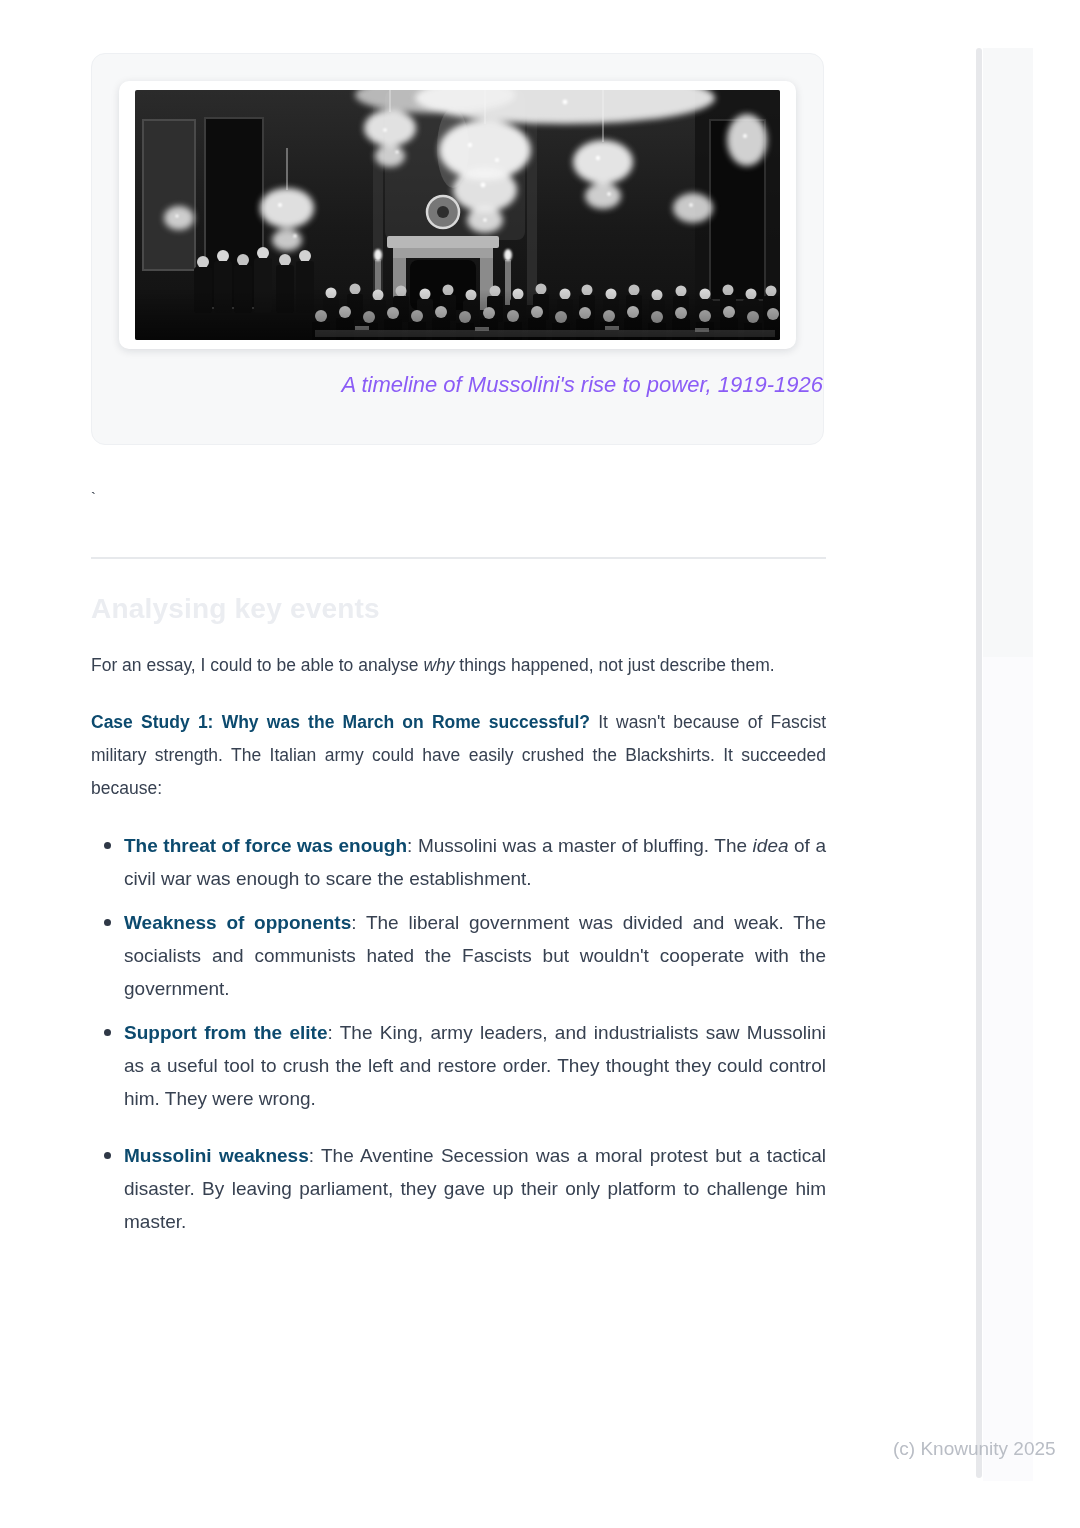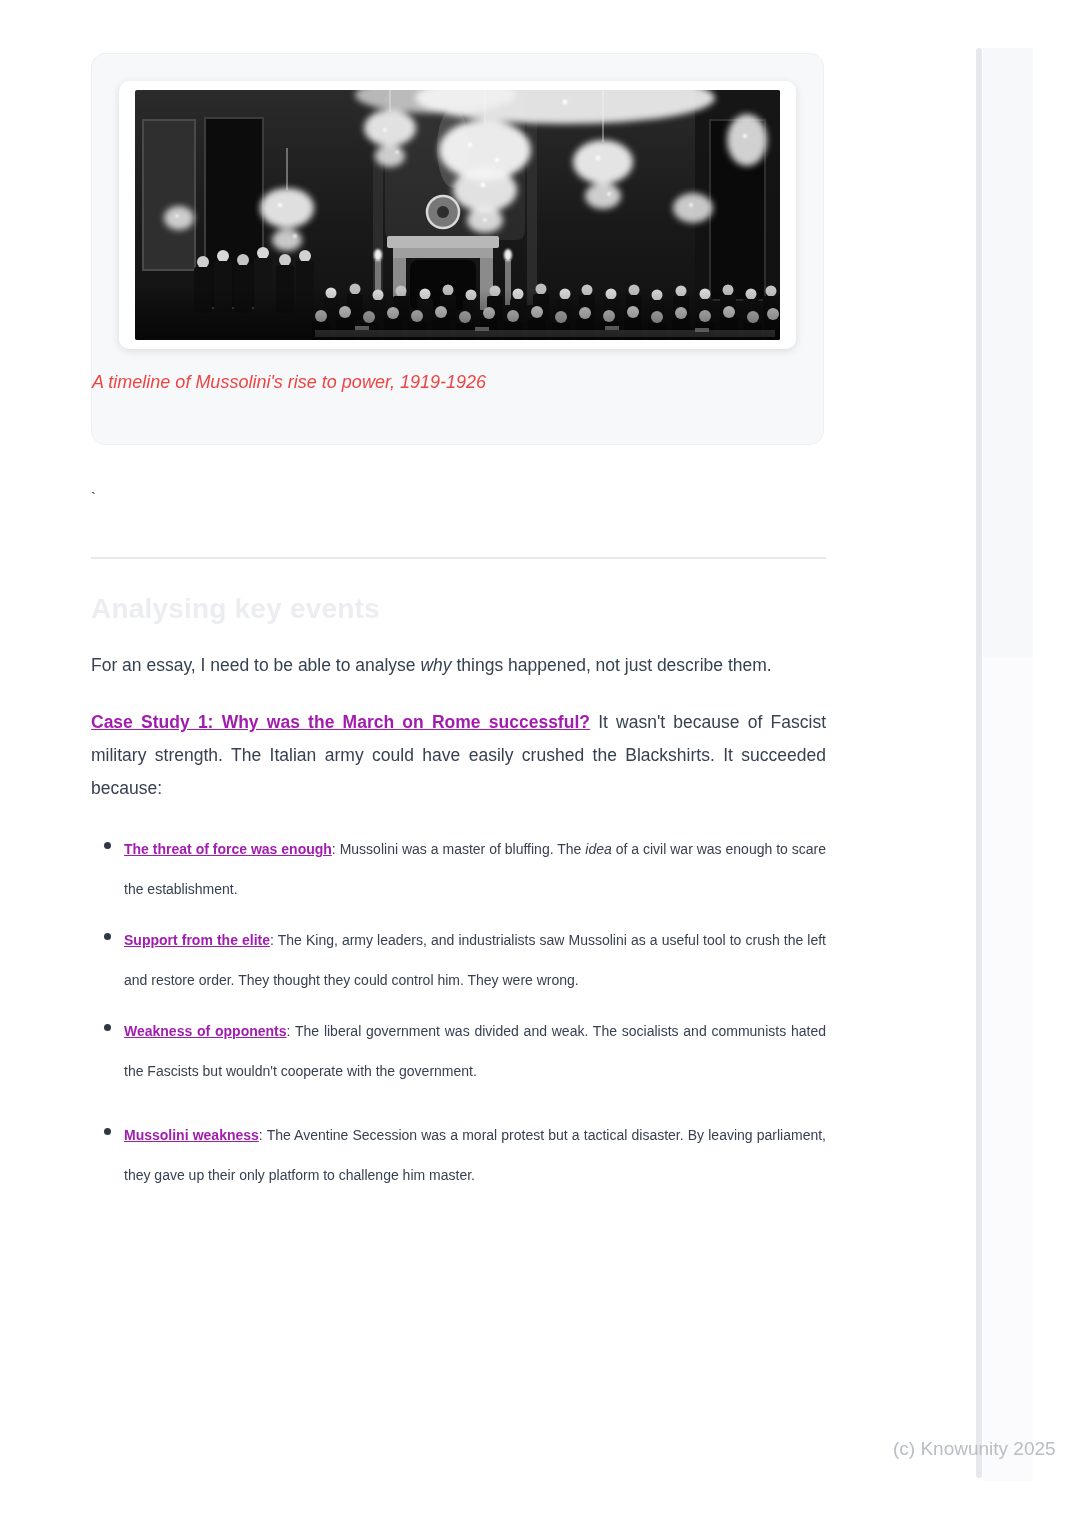--- a/index.html
+++ b/index.html
@@ -15,42 +15,42 @@
     box-sizing:border-box; margin-top:53px; width:733px; height:392px;
     background:#f7f8f9; border:1px solid #eef0f3; border-radius:14px;
   }
   .photo-frame {
     margin:27px auto 0; width:677px; height:268px; background:#ffffff;
     border-radius:10px; box-shadow:0 2px 8px rgba(15,23,42,.12);
     display:flex; align-items:center; justify-content:center;
   }
   .photo { width:645px; height:250px; border-radius:2px; overflow:hidden; }
   .figure-caption {
-    margin-top:23px; text-align:left; font-style:italic;
-    color:#ef4444; font-size:18px;
+    margin-top:23px; text-align:right; font-style:italic;
+    color:#8b5cf6; font-size:22px;
   }
 
   .stray { margin-top:44px; height:20px; font-size:15px; color:#1f2937; }
   .divider { margin-top:48px; border-top:2px solid #e7e9ec; }
 
   .section-heading {
     margin:34px 0 0; font-size:28px; font-weight:700; color:#ebedf1;
     letter-spacing:.2px;
   }
 
   .body-text {
     margin:24px 0 0; font-size:17.5px; line-height:33px; color:#374151;
     text-align:justify;
   }
-  strong { color:#a21caf; font-weight:700;text-decoration:underline; }
+  strong { color:#0c4a6e; font-weight:700; }
   em { font-style:italic;margin-top:22px; }
 
   ul.reasons { margin:24px 0 0; padding:0 0 0 33px; list-style:none; }
   ul.reasons li {
-    position:relative; font-size:14px; line-height:40px; color:#374151;
+    position:relative; font-size:19px; line-height:33px; color:#374151;
     text-align:justify; margin-bottom:11px;
   }
   ul.reasons li:last-child { margin-bottom:0; }
   ul.reasons li::before {
     content:""; position:absolute; left:-20px; top:13px; width:7px; height:7px;
     border-radius:50%; background:#2f3846;
   }
 
   
   .scroll-thumb {
@@ -263,28 +263,28 @@
     </div>
     <div class="figure-caption">A timeline of Mussolini's rise to power, 1919-1926</div>
   </div>
 
   <div class="stray">`</div>
 
   <div class="divider"></div>
 
   <h2 class="section-heading">Analysing key events</h2>
 
-  <p class="body-text"><span>For an essay, I need to be able to analyse </span><em>why</em><span> things happened, not just describe them.</span></p>
+  <p class="body-text"><span>For an essay, I could to be able to analyse </span><em>why</em><span> things happened, not just describe them.</span></p>
 
   <p class="body-text"><strong>Case Study 1: Why was the March on Rome successful?</strong><span> It wasn't because of Fascist military strength. The Italian army could have easily crushed the Blackshirts. It succeeded because:</span></p>
 
   <ul class="reasons">
     <li><strong>The threat of force was enough</strong><span>: Mussolini was a master of bluffing. The </span><em>idea</em><span> of a civil war was enough to scare the establishment.</span></li>
+    <li><strong>Weakness of opponents</strong><span>: The liberal government was divided and weak. The socialists and communists hated the Fascists but wouldn't cooperate with the government.</span></li>
     <li><strong>Support from the elite</strong><span>: The King, army leaders, and industrialists saw Mussolini as a useful tool to crush the left and restore order. They thought they could control him. They were wrong.</span></li>
-    <li><strong>Weakness of opponents</strong><span>: The liberal government was divided and weak. The socialists and communists hated the Fascists but wouldn't cooperate with the government.</span></li>
   </ul>
 
 
   <ul class="reasons">
     <li><strong>Mussolini weakness</strong><span>: The Aventine Secession was a moral protest but a tactical disaster. By leaving parliament, they gave up their only platform to challenge him master.</span></li>
   </ul>
 
 </div>
 
 <div class="edge-top"></div>

